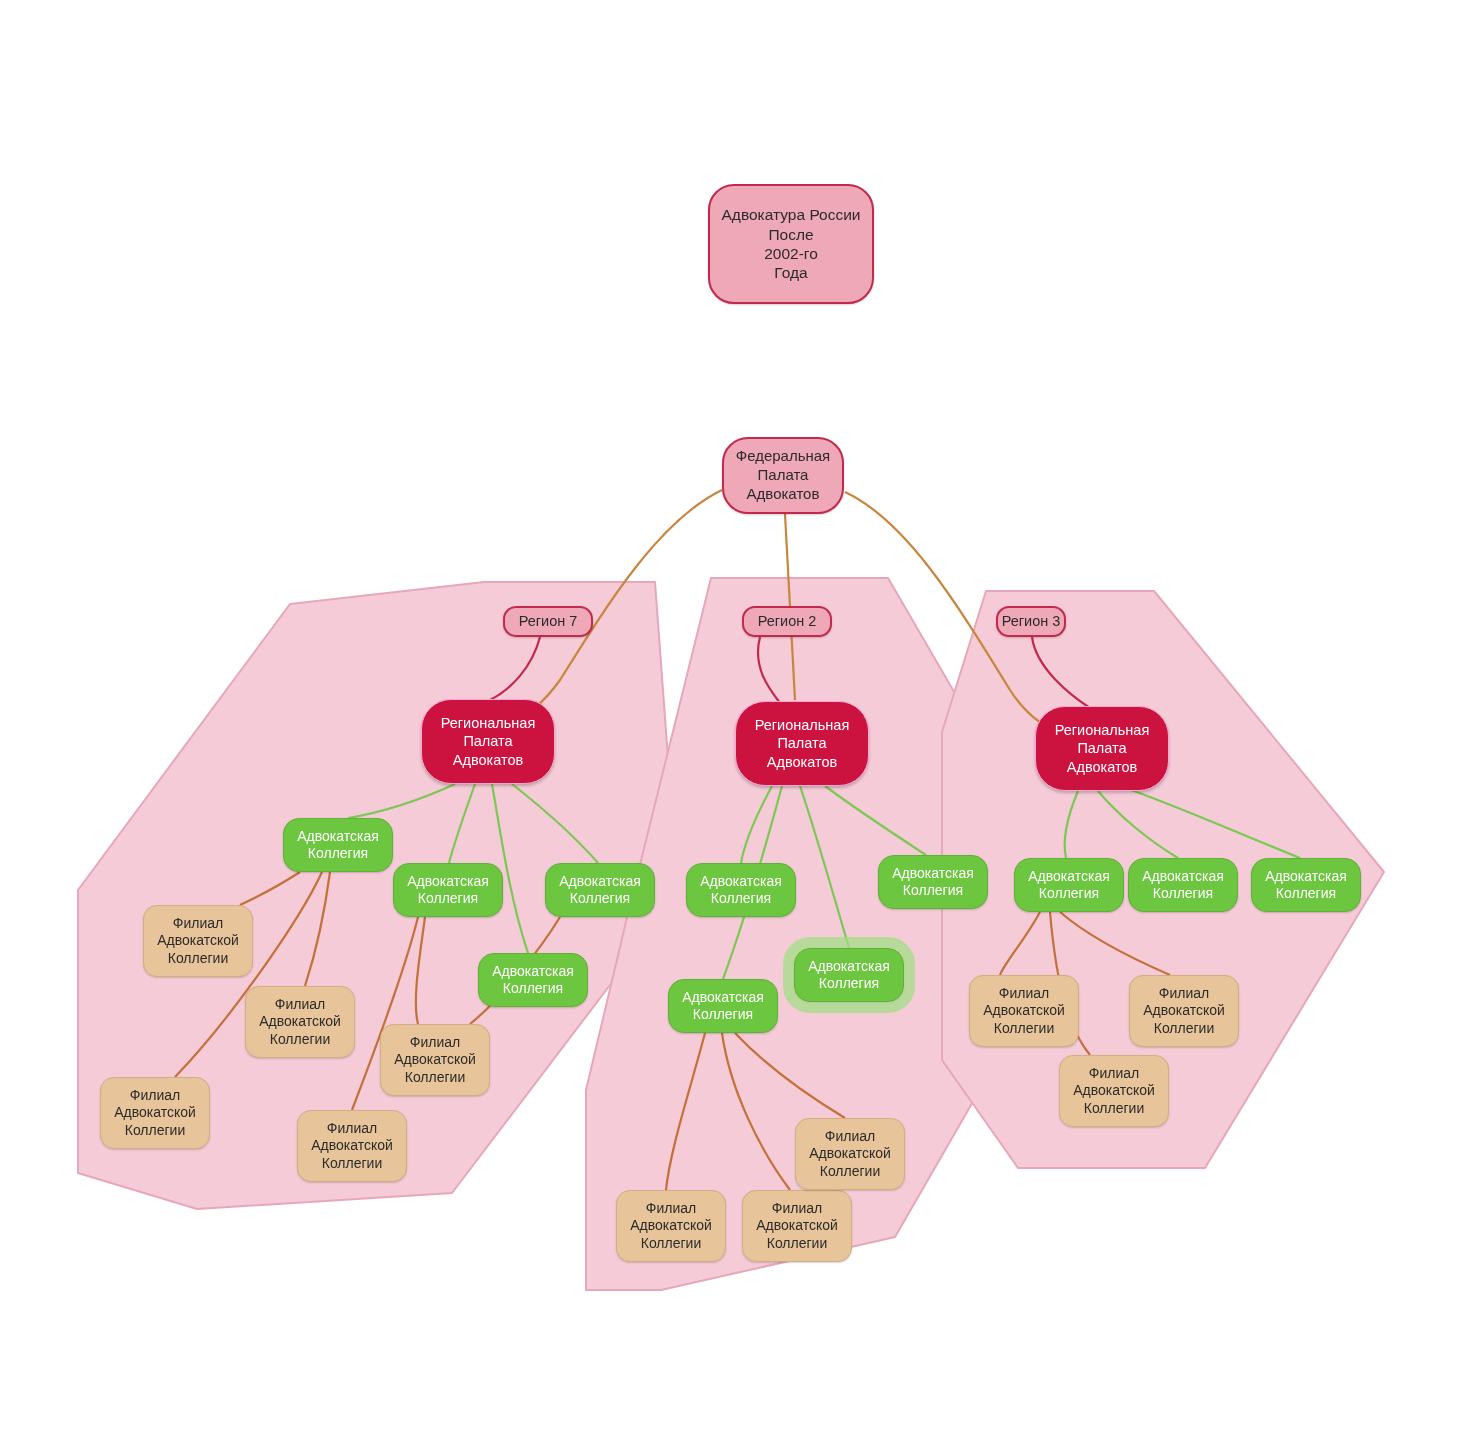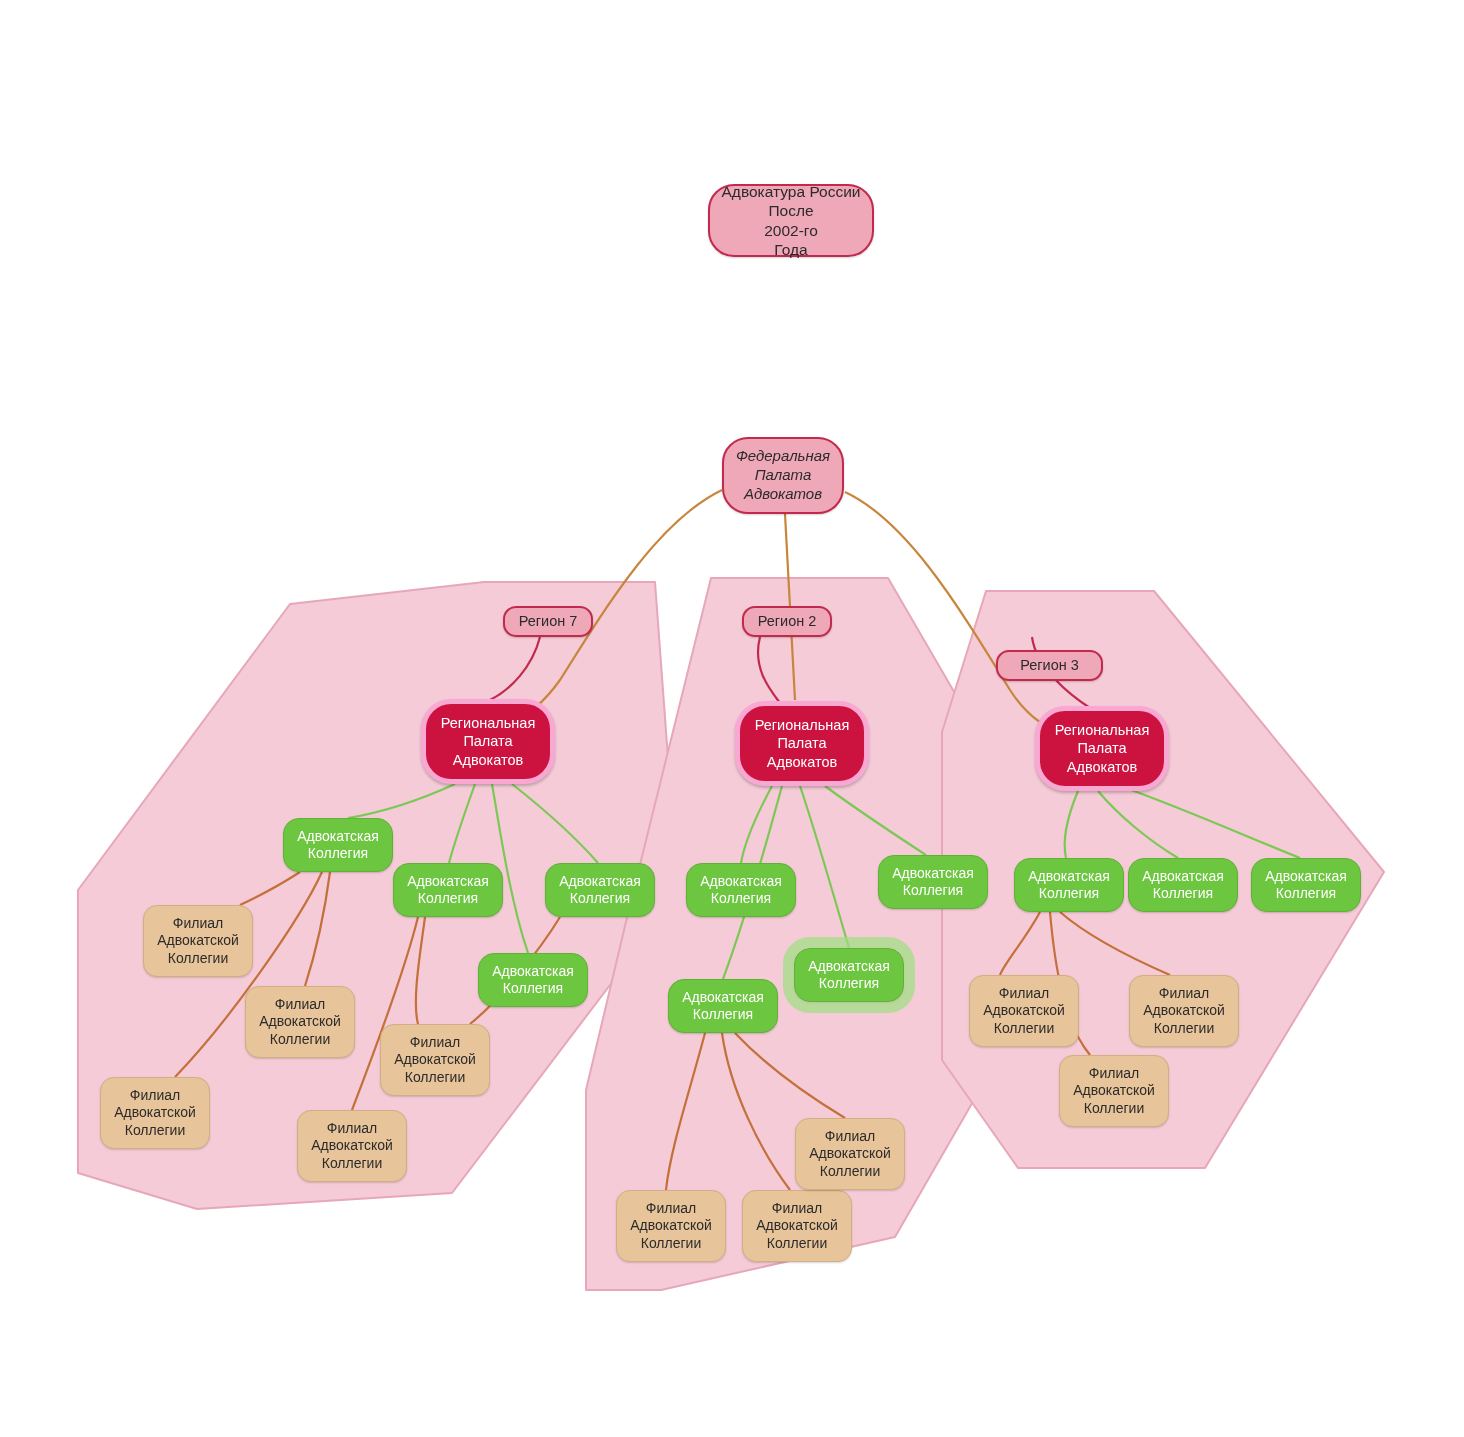--- a/index.html
+++ b/index.html
@@ -48,35 +48,34 @@
     font-size: 15.5px;
     box-shadow: 0 1px 2px rgba(0,0,0,0.18);
   }
   .node-federal {
     background: #EFA8B8;
     border: 2.5px solid #C3294C;
     border-radius: 26px;
     color: #2b2b2b;
     font-size: 15px;
     box-shadow: 0 1px 2px rgba(0,0,0,0.18);
-    font-style: italic;
   }
   
   .node-regiontag {
     background: #EFA8B8;
     border: 2.2px solid #C3294C;
     border-radius: 13px;
     color: #2b2b2b;
     font-size: 14.5px;
     box-shadow: 0 1px 2px rgba(0,0,0,0.18);
   }
   
   .node-chamber {
     background: #CC1340;
-    border: 5px solid #f9a8d4;
+    border: 1px solid #f9a8d4;
     border-radius: 30px;
     color: #ffffff;
     font-size: 14.5px;
     box-shadow: 0 2px 3px rgba(0,0,0,0.22);
   }
   
   .node-collegium {
     background: #6DC63F;
     border: 1px solid #5FB334;
     border-radius: 16px;
@@ -156,40 +155,40 @@
       <path d="M 705,1033 C 690,1090 670,1150 666,1190"></path>
       <path d="M 722,1033 C 730,1090 760,1150 790,1190"></path>
       <path d="M 735,1033 C 770,1070 815,1100 845,1118"></path>
 
       <path d="M 1040,912 C 1025,940 1005,962 1000,975"></path>
       <path d="M 1060,912 C 1090,938 1140,962 1170,975"></path>
       <path d="M 1050,912 C 1055,970 1065,1025 1090,1055"></path>
     </g>
   </svg>
 
-  <div class="node node-root" style="left:708px; top:184px; width:166px; height:73px;">
+  <div class="node node-root" style="left:708px; top:184px; width:166px; height:120px;">
     <span>Адвокатура России
 После
 2002-го
 Года</span>
   </div>
 
   <div class="node node-federal" style="left:722px; top:437px; width:122px; height:77px;">
     <span>Федеральная
 Палата
 Адвокатов</span>
   </div>
 
   <div class="node node-regiontag" style="left:503px; top:606px; width:90px; height:31px;">
     <span>Регион 7</span>
   </div>
   <div class="node node-regiontag" style="left:742px; top:606px; width:90px; height:31px;">
     <span>Регион 2</span>
   </div>
-  <div class="node node-regiontag" style="left:996px; top:606px; width:107px; height:31px;margin-top:44px;">
+  <div class="node node-regiontag" style="left:996px; top:606px; width:70px; height:31px;">
     <span>Регион 3</span>
   </div>
 
   <div class="node node-chamber" style="left:421px; top:699px; width:134px; height:85px;">
     <span>Региональная
 Палата
 Адвокатов</span>
   </div>
   <div class="node node-chamber" style="left:735px; top:701px; width:134px; height:85px;">
     <span>Региональная

